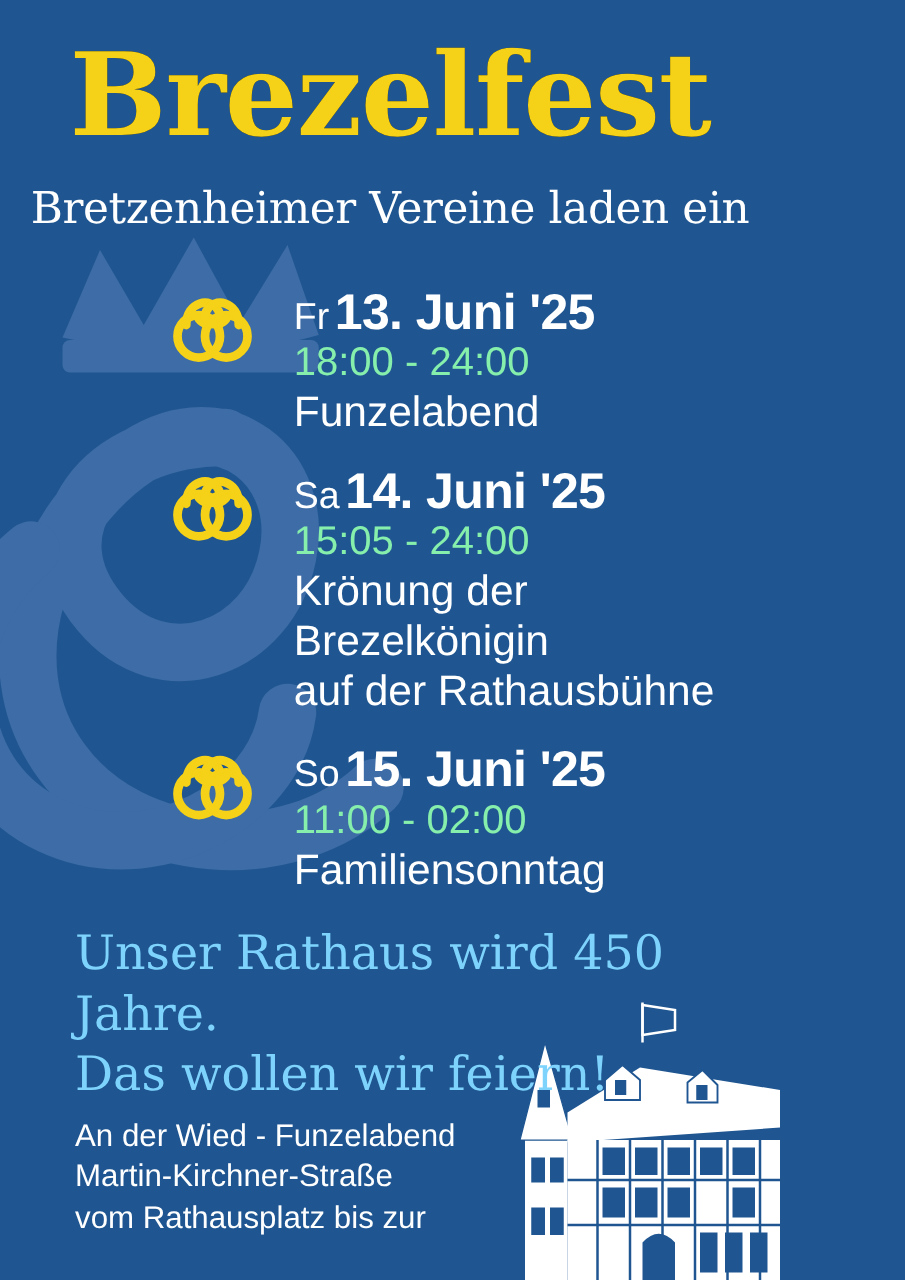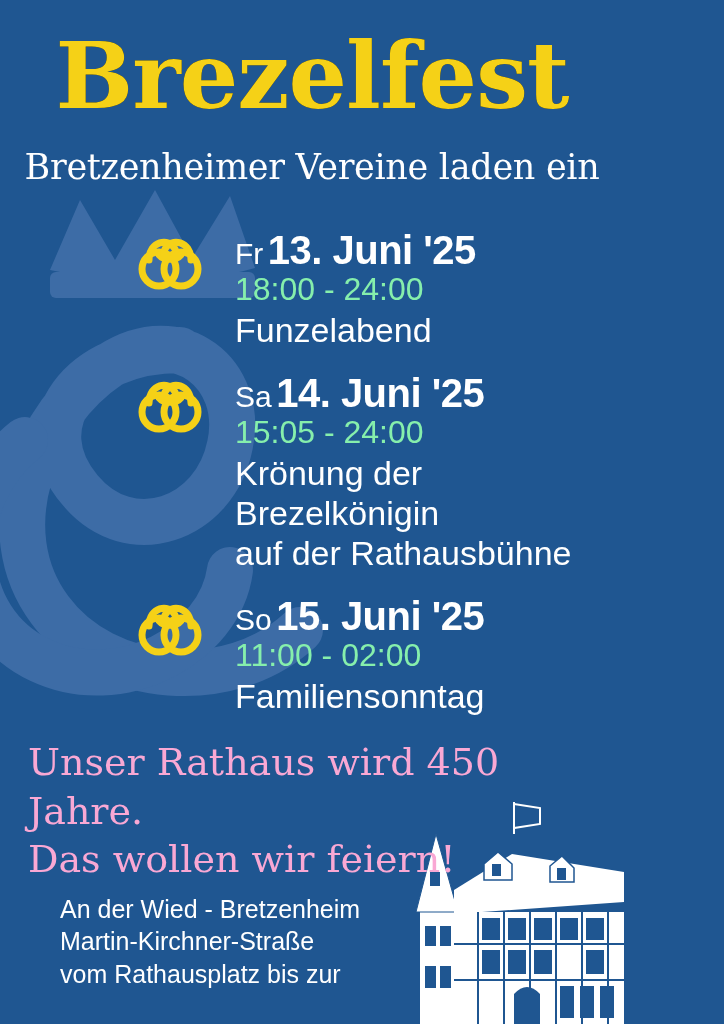--- a/index.html
+++ b/index.html
@@ -105,23 +105,23 @@
     font-size: 34px;
     line-height: 1.18;
     margin-top: 2px;
   }
 
   
   .rathaus-msg {
     position: relative;
     z-index: 3;
     margin-top: 8px;
-    padding-left: 28px;
+    padding-left: 60px;
     font-family: "DejaVu Serif", serif;
-    color: #f9a8d4;
+    color: #7dd3fc;
     font-size: 38px;
     line-height: 1.28;
   }
 
   
   .address {
     position: absolute;
     left: 60px;
     bottom: 34px;
     z-index: 3;
@@ -238,21 +238,21 @@
     </div>
 
   </div>
 
   <div class="rathaus-msg">
     <div>Unser Rathaus wird 450 Jahre.</div>
     <div>Das wollen wir feiern!</div>
   </div>
 
   <div class="address">
-    <div>An der Wied - Bretzenheim</div>
+    <div>An der Wied - Funzelabend</div>
     <div>Martin-Kirchner-Straße</div>
     <div>vom Rathausplatz bis zur</div>
   </div>
 
   <div class="rathaus-img">
     <svg viewBox="0 0 260 230" width="260" height="230" xmlns="http://www.w3.org/2000/svg">
 
       <g stroke="#ffffff" stroke-width="2" fill="none">
         <line x1="150" y1="8" x2="150" y2="40"></line>
       </g>

